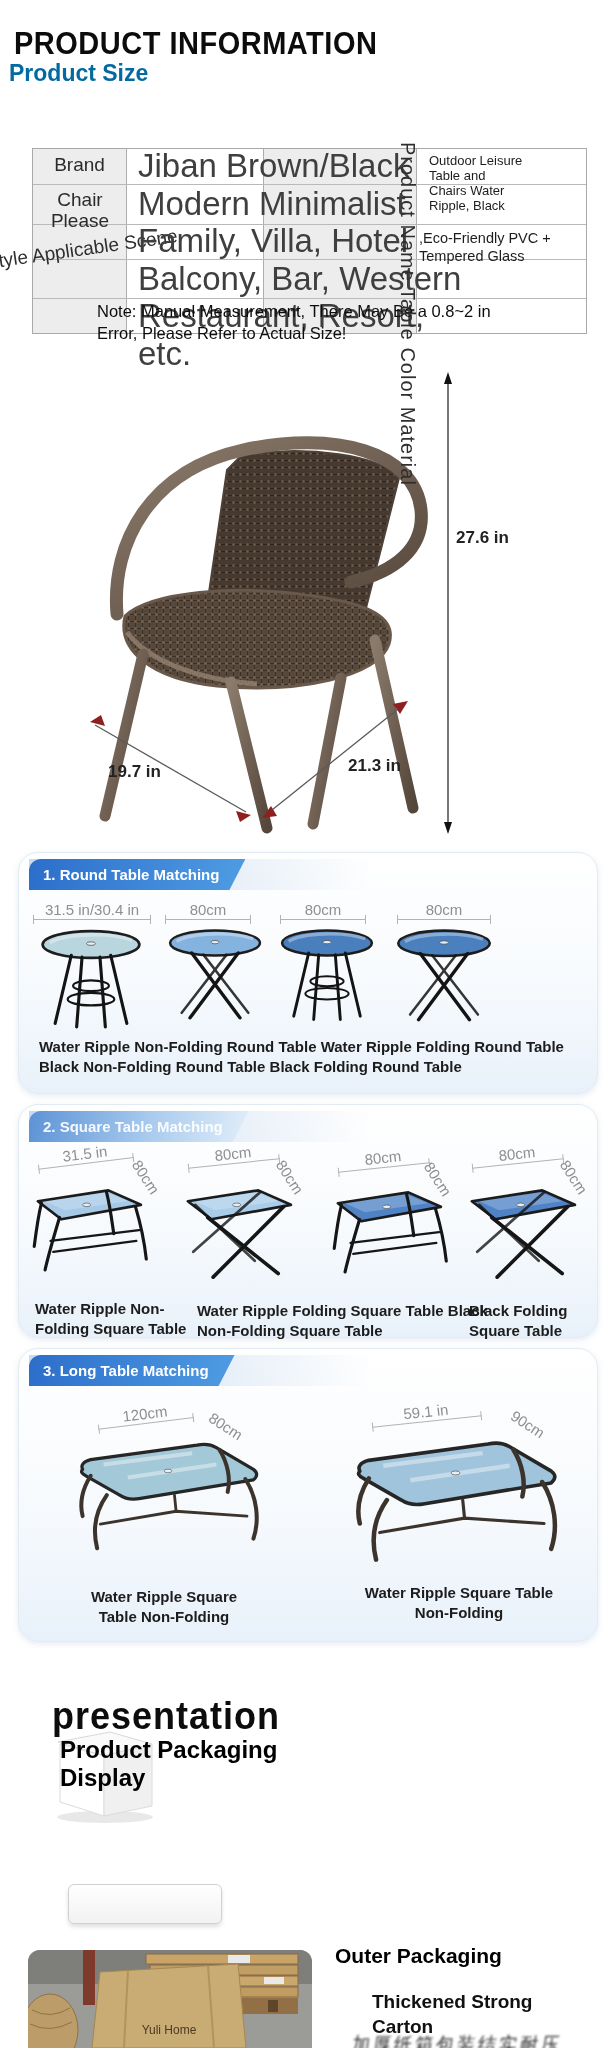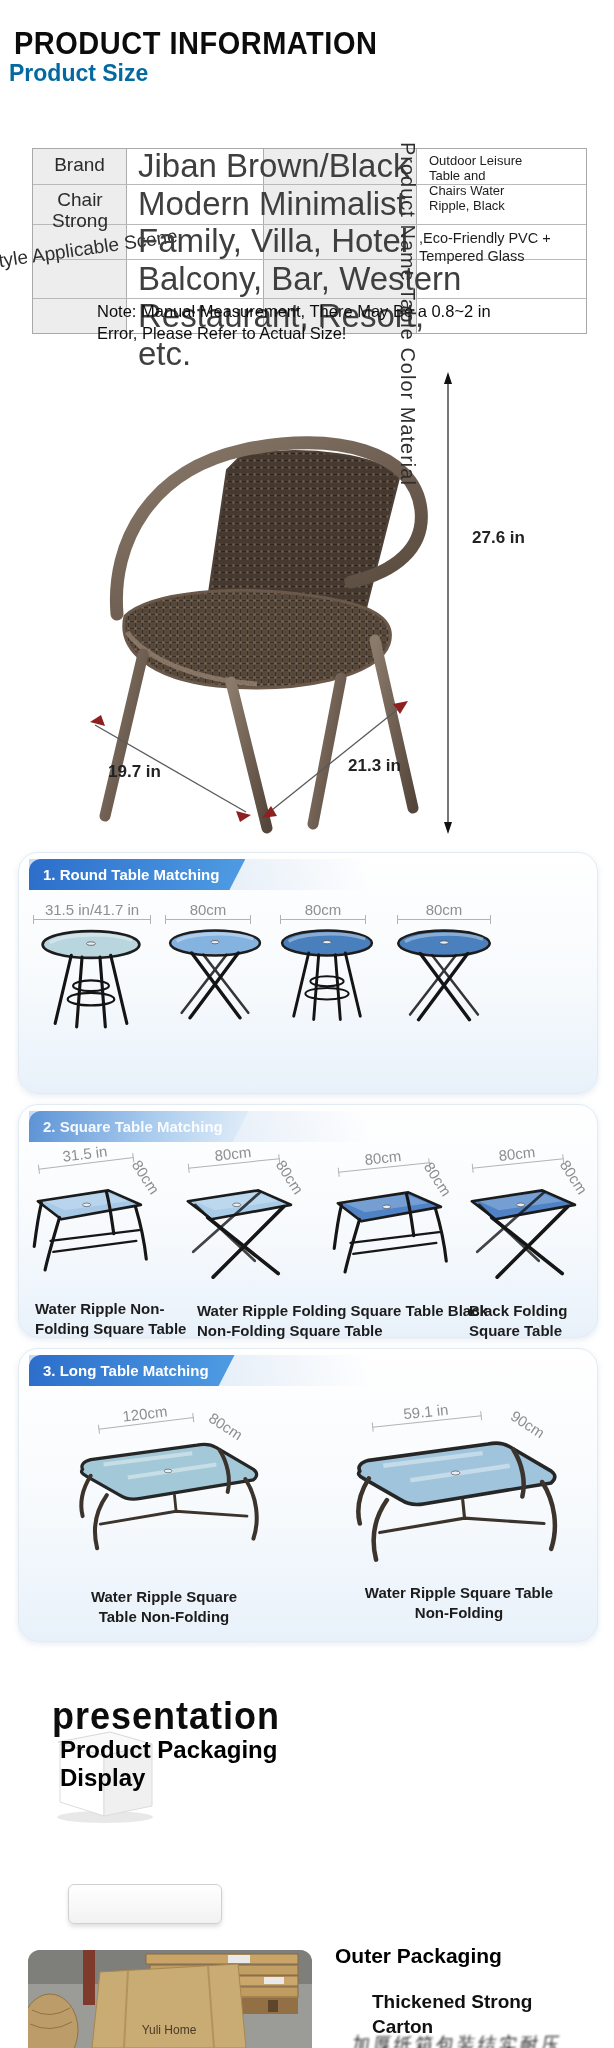--- a/index.html
+++ b/index.html
@@ -159,21 +159,21 @@
     <div class="shade" style="left:0;width:93px;"></div>
     <div class="shade" style="left:230px;width:153px;"></div>
     <div class="vline" style="left:93px;"></div>
     <div class="vline" style="left:230px;"></div>
     <div class="vline" style="left:383px;"></div>
     <div class="hline" style="top:35px;"></div>
     <div class="hline" style="top:75px;"></div>
     <div class="hline" style="top:110px;"></div>
     <div class="hline" style="top:149px;"></div>
     <div class="speclabel" style="left:0;top:5px;width:93px;">Brand</div>
-    <div class="speclabel" style="left:12px;top:40px;width:70px;">Chair Strong</div>
+    <div class="speclabel" style="left:12px;top:40px;width:70px;">Chair Please</div>
     <div class="rcell" style="left:388px;top:4px;width:95px;margin-left:8px;">Outdoor Leisure Table and Chairs Water Ripple, Black</div>
     <div class="rcell" style="left:386px;top:80px;width:150px;font-size:14.5px;line-height:18px;">,Eco-Friendly PVC + Tempered Glass</div>
   </div>
 
   <div class="abs scene" style="left:-14px;top:252px;">Style Applicable Scene</div>
 
   <div class="abs bigval" style="left:138px;top:147px;width:340px;">Jiban Brown/Black
 Modern Minimalist
 Family, Villa, Hotel
 Balcony, Bar, Western
@@ -195,38 +195,38 @@
       <path d="M176,330 L212,476"></path>
       <path d="M286,326 L258,472"></path>
     </g>
   </svg>
 
   <svg class="abs vdim" style="left:440px;top:372px;" width="16" height="462" viewBox="0 0 16 462">
     <line x1="8" y1="8" x2="8" y2="454" stroke="#4a4a4a" stroke-width="1.5"></line>
     <polygon points="8,0 4,12 12,12" fill="#111"></polygon>
     <polygon points="8,462 4,450 12,450" fill="#111"></polygon>
   </svg>
-  <div class="abs dimtext" style="left:456px;top:528px;margin-left:16px;">27.6 in</div>
+  <div class="abs dimtext" style="left:456px;top:528px;">27.6 in</div>
 
   <svg class="abs" style="left:60px;top:685px;" width="370" height="145" viewBox="0 0 370 145">
     <line x1="35" y1="40" x2="186" y2="127" stroke="#5a5a5a" stroke-width="1.3"></line>
     <polygon points="30,37 45,41 41,30" fill="#8e2020"></polygon>
     <polygon points="191,130 176,126 180,137" fill="#8e2020"></polygon>
     <line x1="207" y1="129" x2="343" y2="20" stroke="#5a5a5a" stroke-width="1.3"></line>
     <polygon points="202,133 217,131 211,121" fill="#8e2020"></polygon>
     <polygon points="348,16 333,19 340,29" fill="#8e2020"></polygon>
   </svg>
   <div class="abs dimtext" style="left:108px;top:762px;">19.7 in</div>
   <div class="abs dimtext" style="left:348px;top:756px;">21.3 in</div>
 
   <div class="panel" style="top:852px;height:240px;">
     <div class="tab">1. Round Table Matching</div>
 
     <div class="dimwrap" style="left:14px;top:48px;width:118px;">
-      <span>31.5 in/41.7 in</span><div class="dimline"></div>
+      <span>31.5 in/30.4 in</span><div class="dimline"></div>
     </div>
     <div class="dimwrap" style="left:146px;top:48px;width:86px;">
       <span>80cm</span><div class="dimline"></div>
     </div>
     <div class="dimwrap" style="left:261px;top:48px;width:86px;">
       <span>80cm</span><div class="dimline"></div>
     </div>
     <div class="dimwrap" style="left:378px;top:48px;width:94px;">
       <span>80cm</span><div class="dimline"></div>
     </div>
@@ -237,20 +237,21 @@
     <svg class="tbl" style="left:146px;top:70px;--glass:#85b3e0;" width="100" height="104" viewBox="0 0 120 125">
         <use href="#sym-round-f"></use>
       </svg>
     <svg class="tbl" style="left:258px;top:70px;--glass:#4a7fbd;" width="100" height="104" viewBox="0 0 120 125">
         <use href="#sym-round-s"></use>
       </svg>
     <svg class="tbl" style="left:374px;top:70px;--glass:#4a80be;" width="102" height="106" viewBox="0 0 120 125">
         <use href="#sym-round-f"></use>
       </svg>
 
+    <div class="cap" style="left:20px;top:184px;width:560px;">Water Ripple Non-Folding Round Table Water Ripple Folding Round Table Black Non-Folding Round Table Black Folding Round Table</div>
   </div>
 
   <div class="panel" style="top:1104px;height:232px;">
     <div class="tab washed">2. Square Table Matching</div>
 
     <div class="dimwrap" style="left:18px;top:40px;width:96px;transform:rotate(-7deg);">
       <span>31.5 in</span><div class="dimline"></div>
     </div>
     <div class="dimwrap" style="left:168px;top:40px;width:92px;transform:rotate(-6deg);">
       <span>80cm</span><div class="dimline"></div>

